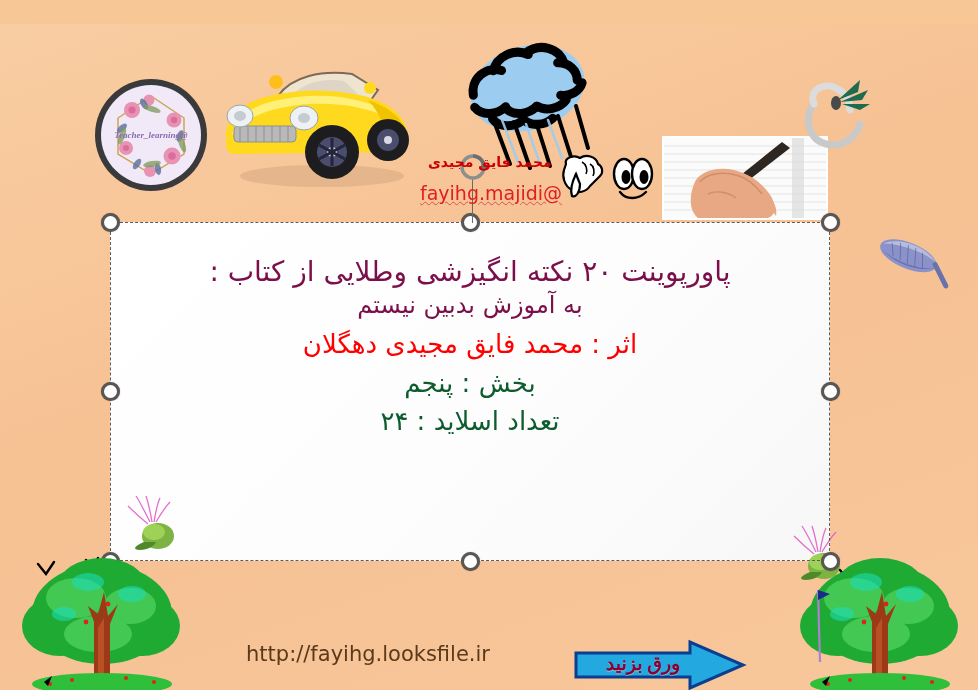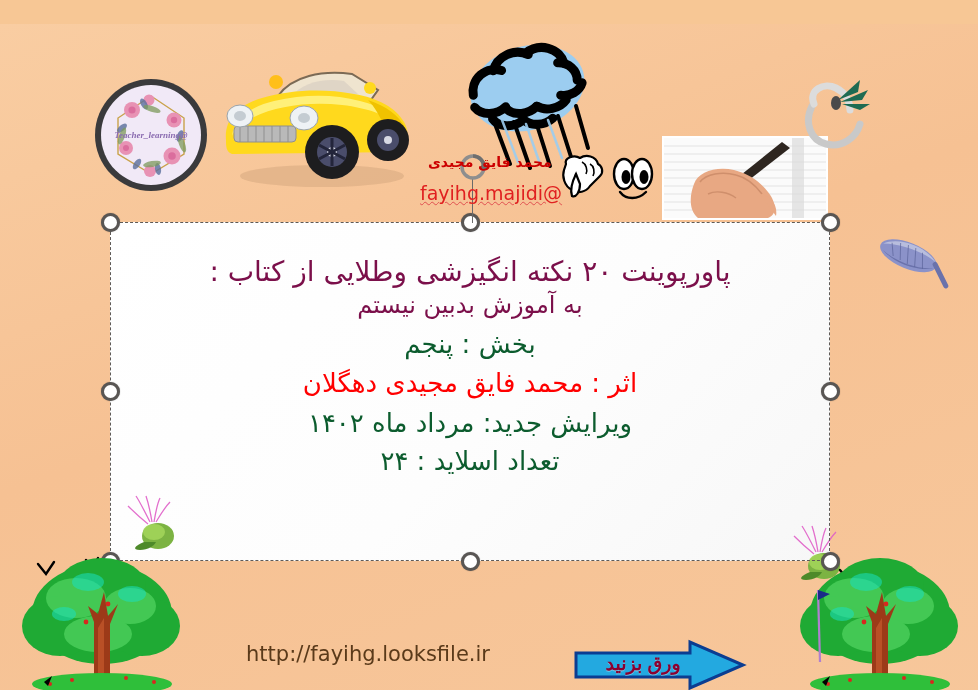--- a/index.html
+++ b/index.html
@@ -55,21 +55,21 @@
     font-size:21px;color:#5a3a1a;direction:ltr;
     font-family:"DejaVu Sans","Liberation Sans",sans-serif;
   }
 
   
   .arrow-wrap{position:absolute;left:572px;top:615px;width:175px;height:52px;}
   .arrow-wrap svg{position:absolute;inset:0;}
   .arrow-label{
     position:absolute;left:12px;top:13px;width:118px;text-align:center;
     font-size:19px;font-weight:bold;color:#8b0030;direction:rtl;
-    font-family:Liberation Sans, sans-serif;
+    font-family:Liberation Serif, serif;
     text-shadow:0 1px 0 rgba(255,255,255,.35);
   }
 
   
   .author-name{
     position:absolute;left:428px;top:130px;width:150px;
     font-size:14px;font-weight:bold;color:#cc0000;direction:rtl;text-align:left;
     font-family:"DejaVu Sans","Liberation Sans",sans-serif;
   }
   .author-mail{
@@ -282,23 +282,22 @@
         </g>
       </g>
     </svg>
   </div>
 
   <div class="content-box"></div>
 
   <div class="txt-block">
     <div class="line l1">پاورپوینت ۲۰ نکته  انگیزشی وطلایی از کتاب :</div>
     <div class="line l2">به آموزش بدبین نیستم</div>
+    <div class="line l3">اثر : محمد فایق مجیدی دهگلان</div>
     <div class="line l4">بخش : پنجم</div>
-    <div class="line l3">اثر : محمد فایق مجیدی دهگلان</div>
-    <div class="line l5">ویرایش جدید: مرداد ماه  ۱۴۰۲</div>
     <div class="line l6">تعداد اسلاید : ۲۴</div>
   </div>
 
   <div class="art" style="left:124px;top:468px;width:62px;height:62px;">
     <svg width="62" height="62" viewBox="0 0 62 62">
       <g stroke="#e060c8" stroke-width="1.3" fill="none" opacity=".9">
         <path d="M26 30 C20 18 16 10 12 4"></path>
           <path d="M28 30 C26 18 24 10 22 4"></path>
         <path d="M30 30 C32 18 34 10 36 6"></path>
           <path d="M24 32 C14 24 8 18 4 14"></path>

